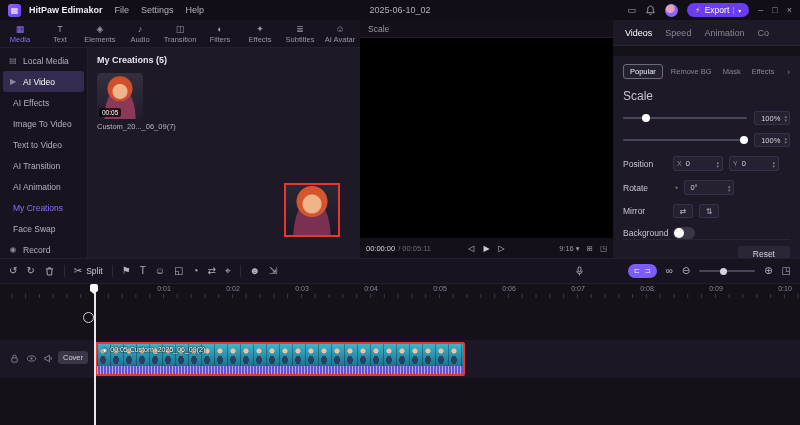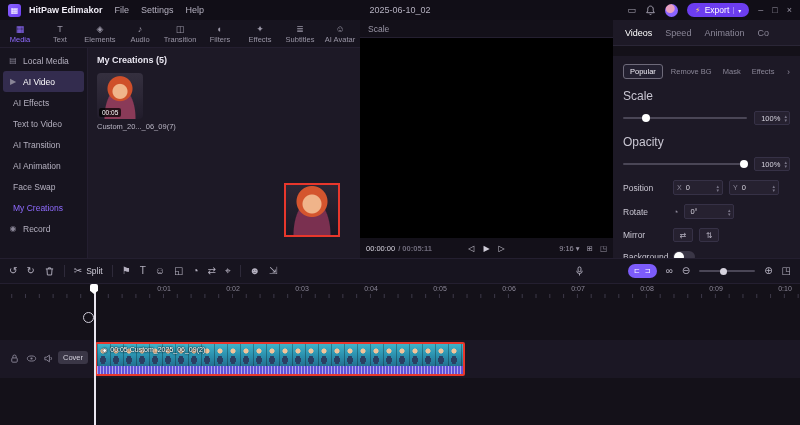--- a/index.html
+++ b/index.html
@@ -57,21 +57,21 @@
       radial-gradient(circle at 50% 33%, #d4552e 0 15px, rgba(0,0,0,0) 16px),
       radial-gradient(ellipse at 50% 100%, #7a3050 0 18px, rgba(0,0,0,0) 19px),
       linear-gradient(180deg,#2c2735,#1b1724);}
 
   
   #player-header{left:360px;top:20px;width:253px;height:18px;background:#131019;border-bottom:1px solid #241f30;display:flex;align-items:center;padding-left:8px;}
   #player-header span{font-size:8.5px;color:#9a96a6;}
   #player-video{left:360px;top:38px;width:253px;height:200px;background:#000;}
   #player-controls{left:360px;top:238px;width:253px;height:20px;background:#131019;display:flex;align-items:center;padding:0 6px;font-size:7.5px;}
   .pc-time-cur{color:#d6d3de;}
-  .pc-time-tot{color:#6e6a7a;margin-left:3px;font-weight:bold;}
+  .pc-time-tot{color:#6e6a7a;margin-left:3px;}
   .pc-center{position:absolute;left:50%;transform:translateX(-50%);display:flex;gap:9px;color:#cfccd8;font-size:8px;}
   .pc-right{margin-left:auto;display:flex;align-items:center;gap:7px;color:#9a96a6;font-size:7.5px;text-align:right;}
 
   
   #props-tabs{left:613px;top:20px;width:187px;height:26px;background:#1d1926;border-bottom:1px solid #2a2636;display:flex;align-items:center;gap:13px;padding:11px 12px;overflow:hidden;white-space:nowrap;}
   .ptab{font-size:9px;color:#8a8697;}
   .ptab.active{color:#ffffff;}
   #props-body{left:613px;top:56px;width:187px;height:212px;background:#1d1926;padding:8px 10px 6px 10px;display:flex;flex-direction:column;}
   .chips{display:flex;align-items:center;gap:5px;}
   .chip{font-size:7.5px;color:#8a8697;padding:2px 3px;white-space:nowrap;}
@@ -213,33 +213,36 @@
       <span>Local Media</span>
     </div>
     <div class="sitem active">
       <span class="sic">▶</span>
       <span>AI Video</span>
     </div>
     <div class="sitem noicon">
       <span>AI Effects</span>
     </div>
     <div class="sitem noicon">
+      <span>Image To Video</span>
+    </div>
+    <div class="sitem noicon">
       <span>Text to Video</span>
     </div>
     <div class="sitem noicon">
       <span>AI Transition</span>
     </div>
     <div class="sitem noicon">
       <span>AI Animation</span>
-    </div>
-    <div class="sitem noicon">
-      <span>Face Swap</span>
     </div>
     <div class="sitem noicon purple">
       <span>My Creations</span>
+    </div>
+    <div class="sitem noicon">
+      <span>Face Swap</span>
     </div>
     <div class="sitem">
       <span class="sic">◉</span>
       <span>Record</span>
     </div>
   </div>
 
   <div id="media-panel" class="abs">
     <div class="mp-title">My Creations (5)</div>
     <div class="mcard">
@@ -297,21 +300,20 @@
         </div>
       <div class="valbox">
         <span class="val">100%</span>
         <span class="spin">
             <i>▴</i>
             <i>▾</i>
           </span>
       </div>
     </div>
 
-    <div class="sec-label">Opacity</div>
     <div class="slider-row">
       <div class="slider">
           <div class="thumb" style="left:94%;"></div>
         </div>
       <div class="valbox">
         <span class="val">100%</span>
         <span class="spin">
             <i>▴</i>
             <i>▾</i>
           </span>

